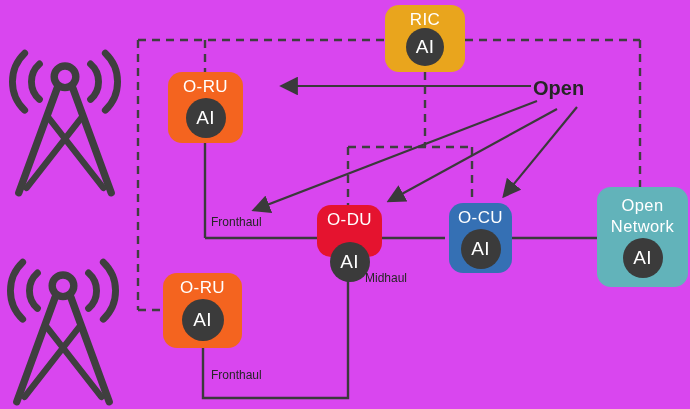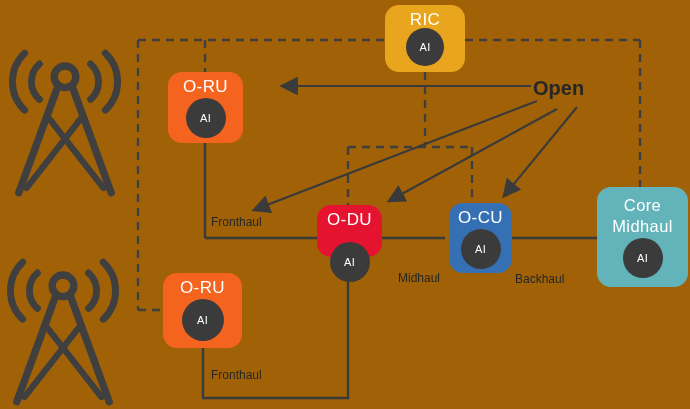--- a/index.html
+++ b/index.html
@@ -1,35 +1,35 @@
 <!DOCTYPE html>
 <html><head>
 <meta charset="utf-8">
 <style>
   html,body{margin:0;padding:0;background:#ffffff;}
   .stage{
-    position:relative;width:690px;height:409px;background:#a16207;
+    position:relative;width:690px;height:409px;background:#d946ef;
     font-family:"Liberation Sans", sans-serif;overflow:hidden;
   }
   .wires{position:absolute;left:0;top:0;width:690px;height:409px;}
   .tower{position:absolute;}
   .node{
     position:absolute;border-radius:14px;display:flex;flex-direction:column;
     align-items:center;justify-content:flex-start;box-sizing:border-box;
     padding-top:4px;
   }
   .node-label{
     color:#ffffff;font-size:17px;line-height:21px;letter-spacing:.4px;
     text-align:center;white-space:pre-line;
   }
   .node-core .node-label{font-size:16.5px;line-height:21px;width:72px;}
   .ai-badge{
     width:40px;height:40px;border-radius:50%;background:#3B3B3B;
     display:flex;align-items:center;justify-content:center;margin-top:1px;
-    color:#ffffff;font-size:11px;letter-spacing:.3px;flex:0 0 auto;
+    color:#ffffff;font-size:19px;letter-spacing:.3px;flex:0 0 auto;
   }
   .lbl{
     position:absolute;color:#262626;font-size:12px;line-height:18px;
     white-space:nowrap;
   }
   .lbl-open{font-weight:700;font-size:20px;}
 </style>
 </head>
 <body>
 
@@ -128,25 +128,24 @@
   </div>
 
   <div class="node" style="left: 449px; top: 203px; width: 63px; height: 70px; background: rgb(53, 112, 180);">
     <div class="node-label">O-CU</div>
     <div class="ai-badge" style="background: rgb(59, 59, 59);">
       <span>AI</span>
     </div>
   </div>
 
   <div class="node node-core" style="left: 597px; top: 187px; width: 91px; height: 100px; padding-top: 8px; background: rgb(98, 179, 186);">
-    <div class="node-label">Core Midhaul</div>
+    <div class="node-label">Open Network</div>
     <div class="ai-badge" style="background: rgb(59, 59, 59);">
       <span>AI</span>
     </div>
   </div>
 
   <div class="lbl lbl-open" style="left:533px;top:79px;">Open</div>
   <div class="lbl" style="left:211px;top:213px;">Fronthaul</div>
-  <div class="lbl" style="left:398px;top:269px;text-align:center;">Midhaul</div>
-  <div class="lbl" style="left:515px;top:270px;">Backhaul</div>
+  <div class="lbl" style="left:365px;top:269px;text-align:center;">Midhaul</div>
   <div class="lbl" style="left:211px;top:366px;">Fronthaul</div>
 
 </div>
 
 </body></html>

